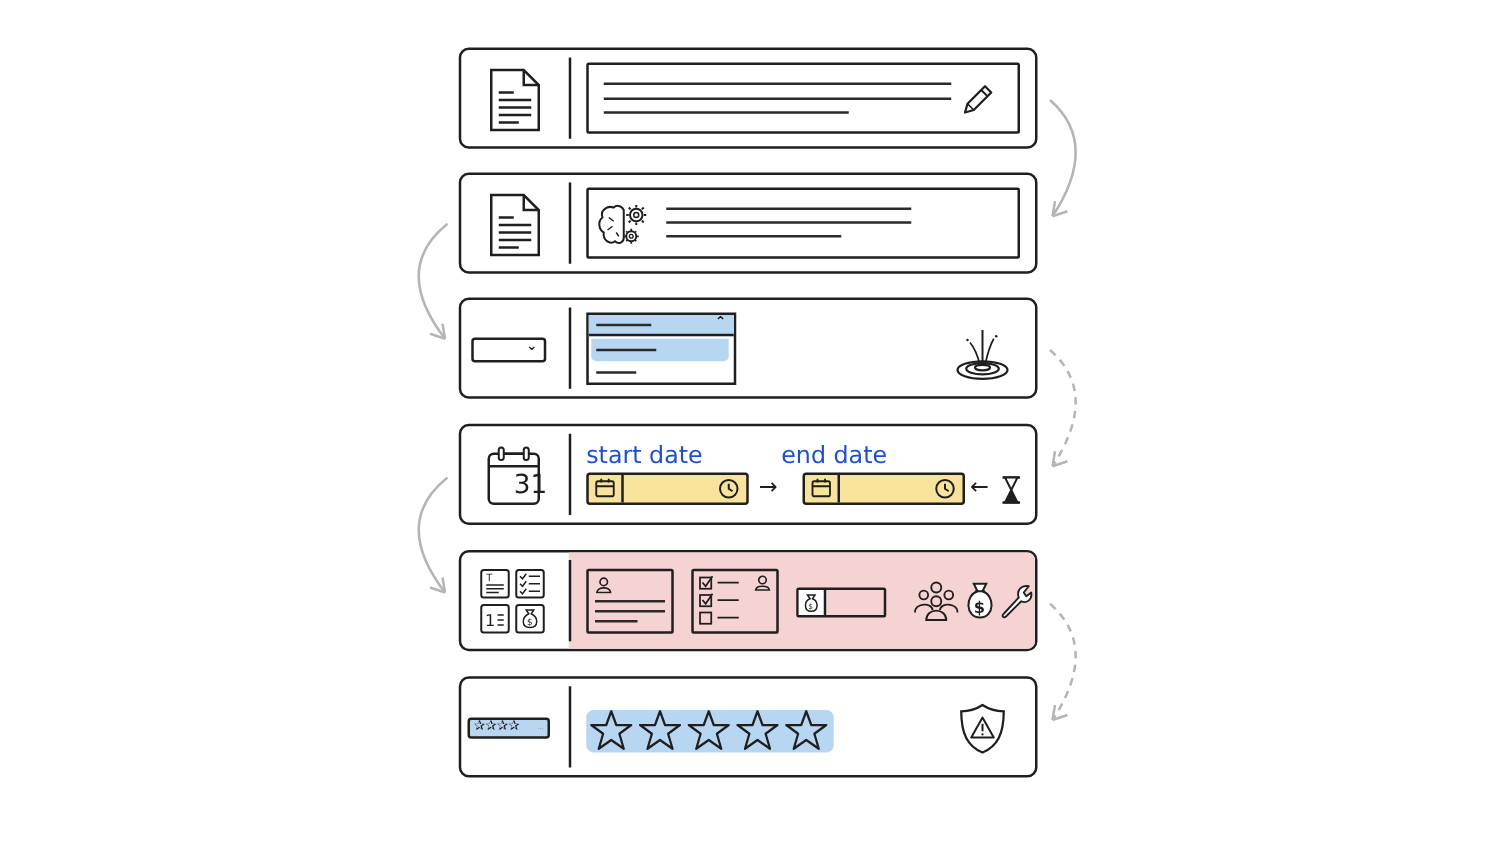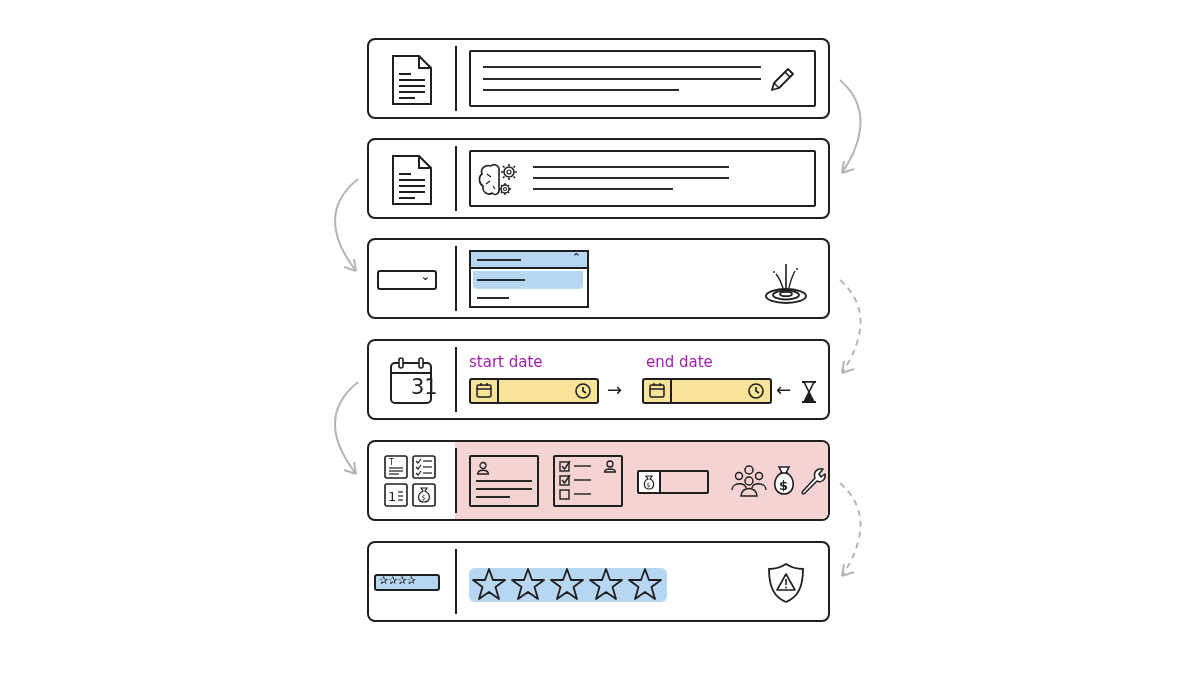--- a/index.html
+++ b/index.html
@@ -29,21 +29,21 @@
   .dropdown-mini span { position: absolute; right: 5px; top: -2px; font-size: 11px; font-weight: bold; }
 
   .dropdown-open {
     position: absolute; left: 0; top: 0; width: 120px; height: 58px;
     border: 2px solid #1f1f1f; background: #fff;
   }
   .dd-header { position: absolute; left: 0; right: 0; top: 0; height: 17px; background: #b7d6f2; border-bottom: 2px solid #1f1f1f; }
   .dd-hl { position: absolute; left: 2px; right: 4px; top: 19px; height: 18px; background: #b7d6f2; border-radius: 0 0 4px 4px; }
   .caret { position: absolute; right: 6px; top: -1px; font-size: 11px; font-weight: bold; }
 
-  .label { position: absolute; font-size: 15px; color: #a21caf; font-family: "DejaVu Sans", sans-serif; }
+  .label { position: absolute; font-size: 19px; color: #1d4ed8; font-family: "DejaVu Sans", sans-serif; }
   .datefield {
     position: absolute; height: 26px; width: 130px; border: 2px solid #1f1f1f; border-radius: 3px;
     background: #f7e39a;
   }
   .datefield .cal-part { position: absolute; left: 0; top: 0; bottom: 0; width: 28px; border-right: 2px solid #1f1f1f; }
   .arrow { position: absolute; font-size: 18px; }
 
   .card { position: absolute; border: 2px solid #1f1f1f; border-radius: 2px; }
 
   .stars-bar {
@@ -185,21 +185,21 @@
           <line x1="10" y1="3" x2="10" y2="6" stroke="#1f1f1f" stroke-width="1.5"></line>
           <line x1="16" y1="3" x2="16" y2="6" stroke="#1f1f1f" stroke-width="1.5"></line>
         </svg>
       </div>
       <svg width="20" height="20" viewBox="0 0 20 20" style="position:absolute;right:4px;top:1px;">
         <circle cx="10" cy="10" r="7" fill="none" stroke="#1f1f1f" stroke-width="1.6"></circle>
         <path d="M10 6 V10 L13 12" fill="none" stroke="#1f1f1f" stroke-width="1.6"></path>
       </svg>
     </div>
     <span class="arrow" style="left:138px;top:28px;">→</span>
-    <span class="label" style="left:177px;top:2px;">end date</span>
+    <span class="label" style="left:156px;top:2px;">end date</span>
     <div class="datefield" style="left:173px;top:27px;">
       <div class="cal-part">
         <svg width="26" height="22" viewBox="0 0 26 22" style="position:absolute;left:0;top:0;">
           <rect x="6" y="5" width="14" height="12" rx="1.5" fill="none" stroke="#1f1f1f" stroke-width="1.5"></rect>
           <line x1="6" y1="9" x2="20" y2="9" stroke="#1f1f1f" stroke-width="1.5"></line>
           <line x1="10" y1="3" x2="10" y2="6" stroke="#1f1f1f" stroke-width="1.5"></line>
           <line x1="16" y1="3" x2="16" y2="6" stroke="#1f1f1f" stroke-width="1.5"></line>
         </svg>
       </div>
       <svg width="20" height="20" viewBox="0 0 20 20" style="position:absolute;right:4px;top:1px;">

